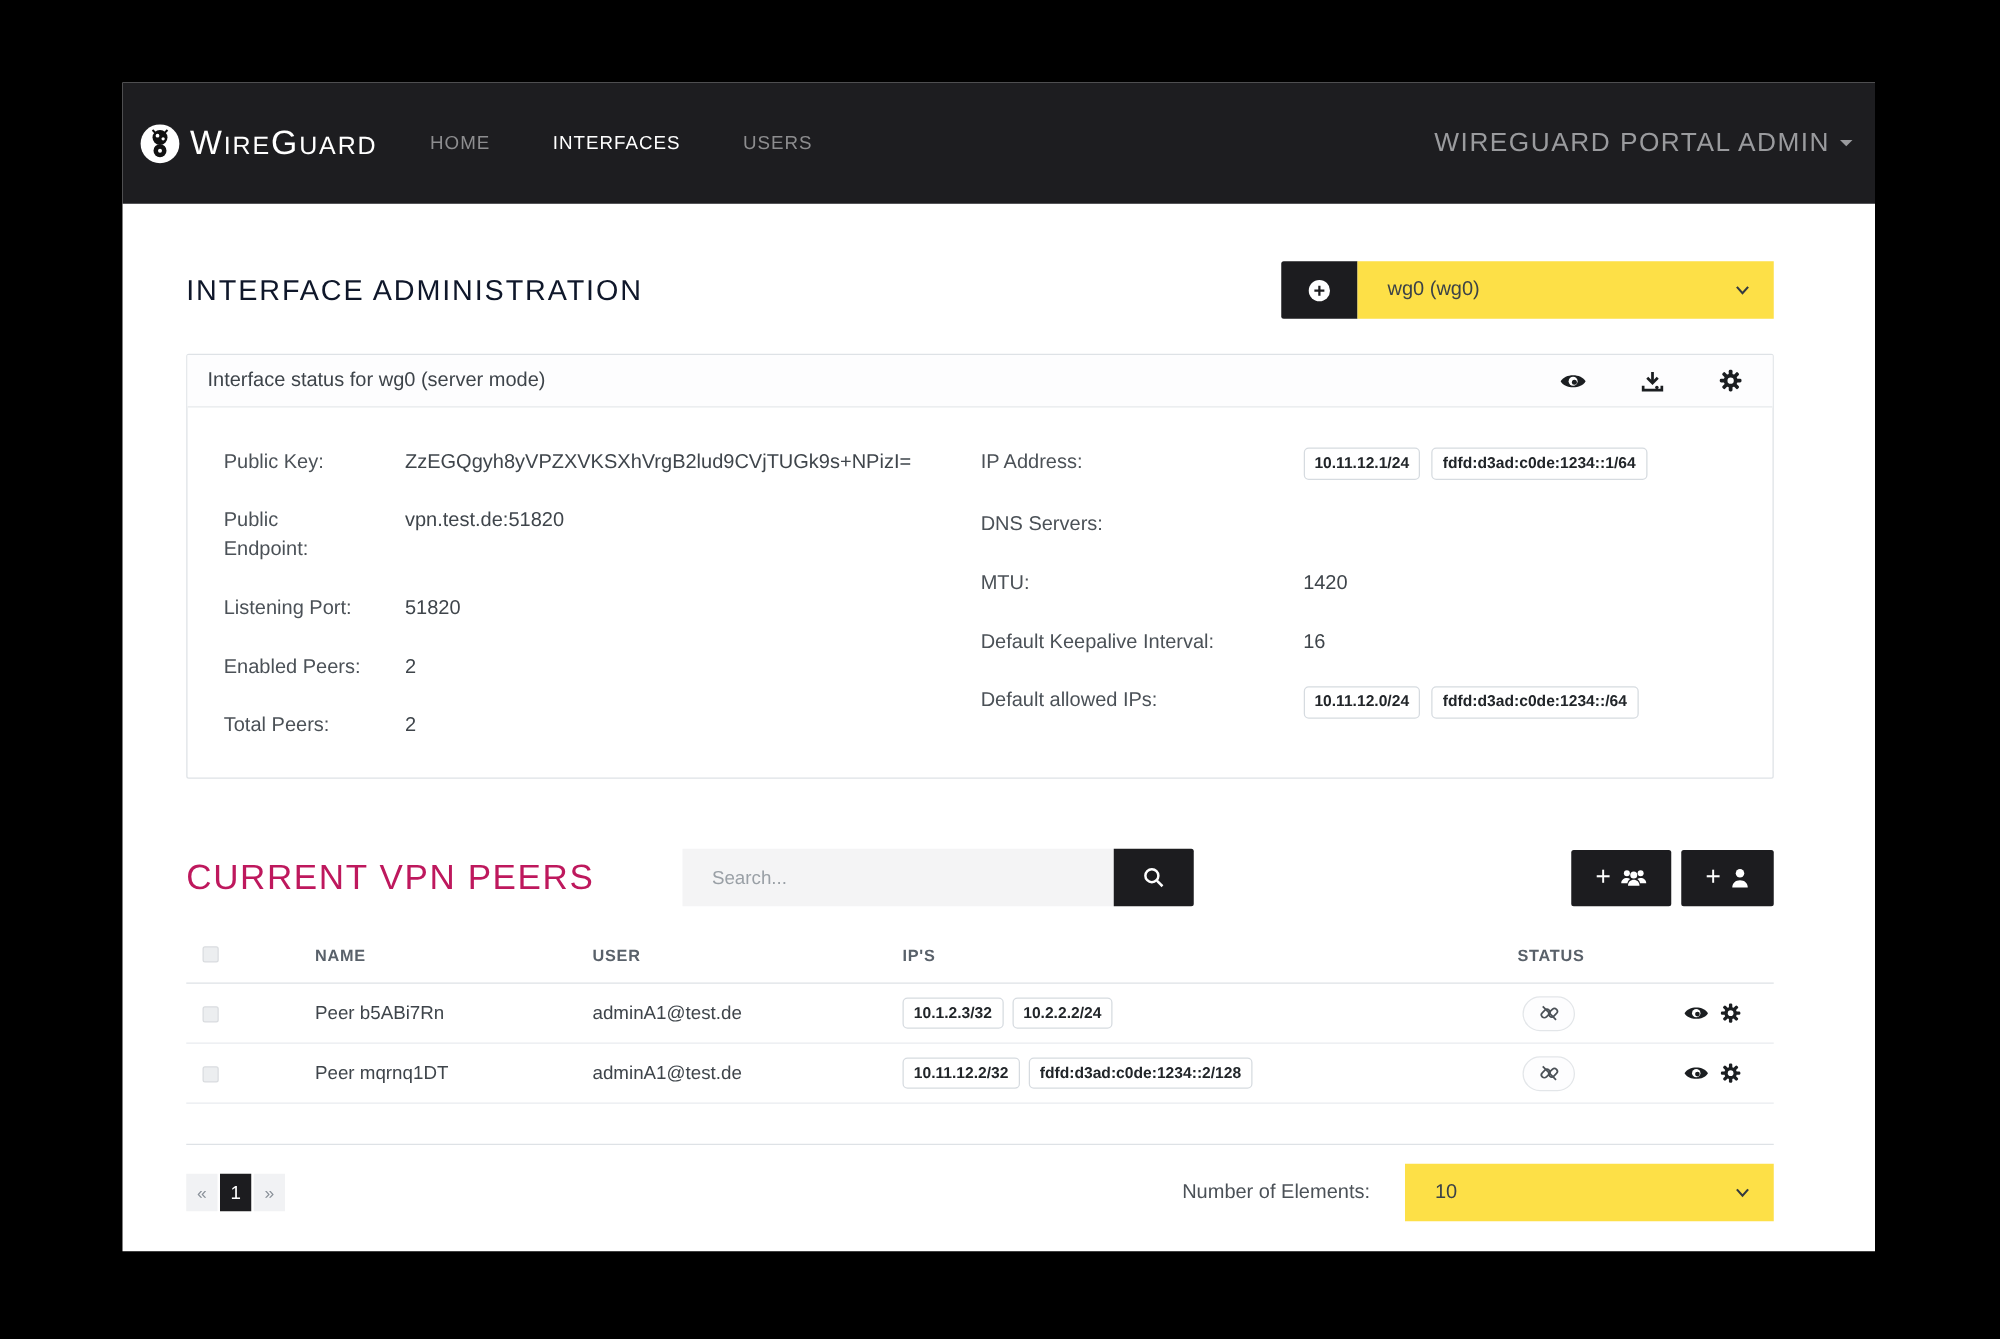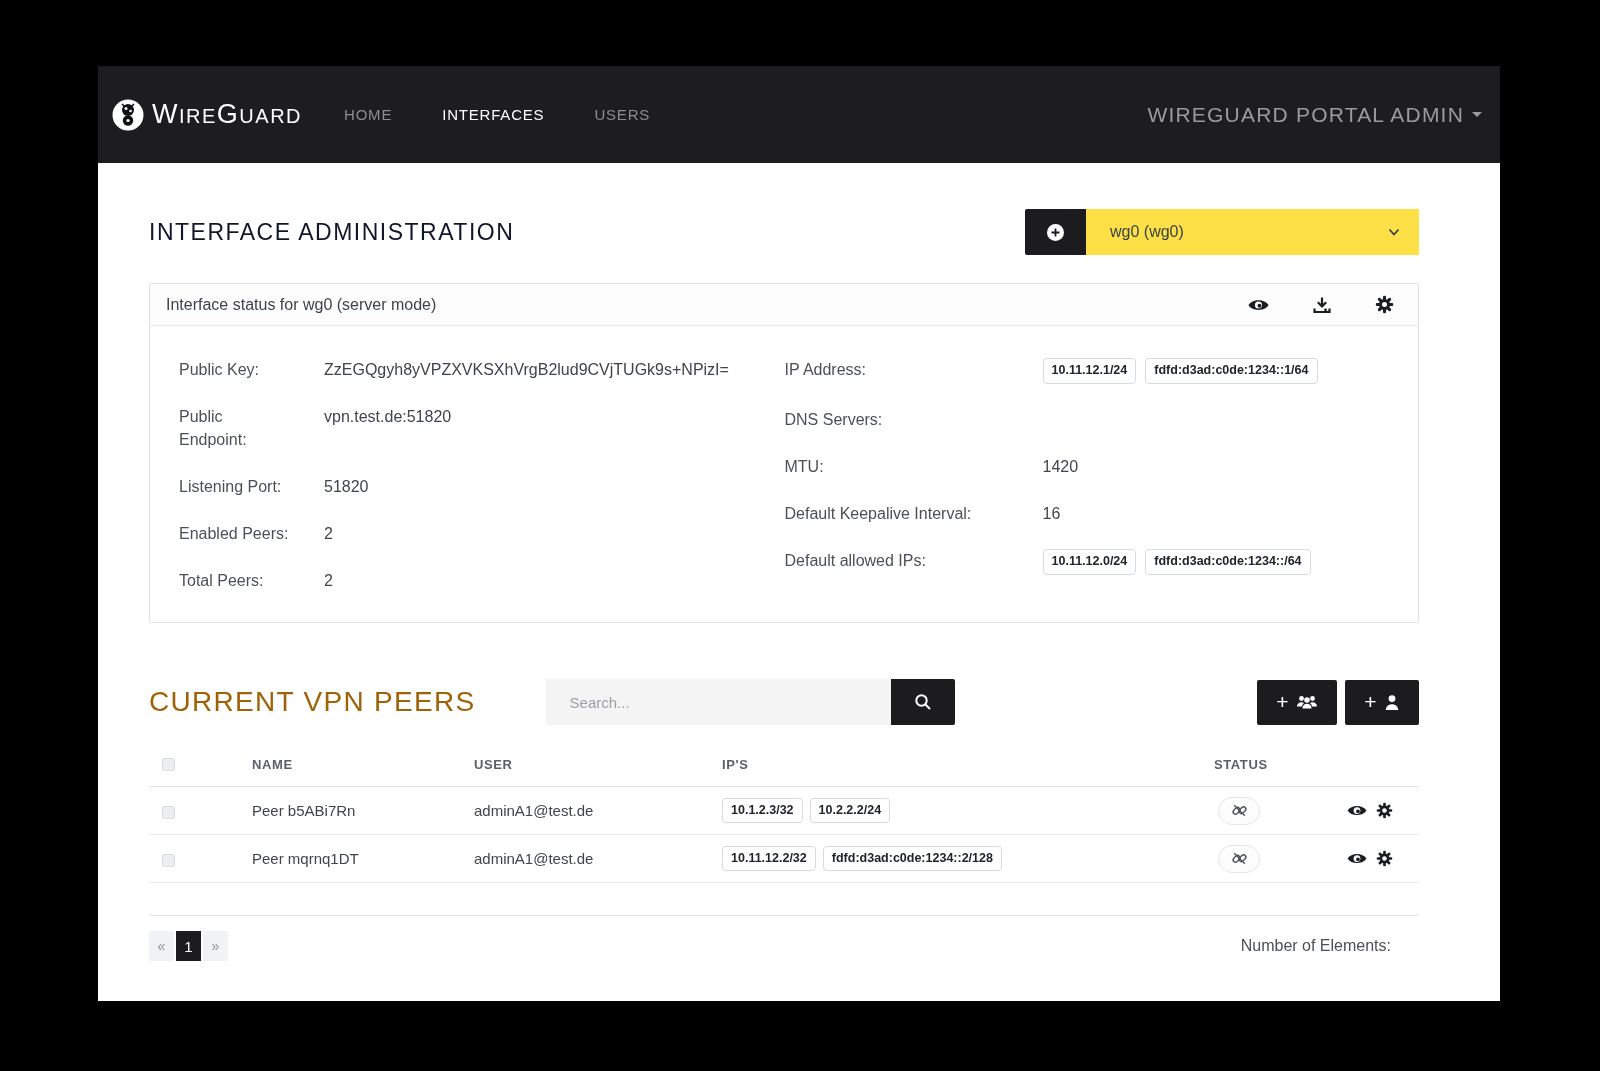--- a/index.html
+++ b/index.html
@@ -94,21 +94,21 @@
   .badge{
     display:inline-block;background:#fff;border:1px solid #d6dbe0;border-radius:4px;
     color:#212529;font-size:12.5px;font-weight:700;padding:5px 8px;line-height:1.1;
     white-space:nowrap;
   }
   
   .peers-head{
     margin-top:56px;display:flex;align-items:center;
   }
   h2.peers-title{
-    font-size:28px;font-weight:500;color:#a16207;letter-spacing:1.3px;
+    font-size:28px;font-weight:500;color:#be185d;letter-spacing:1.3px;
     text-transform:uppercase;flex:0 0 auto;
   }
   .search-wrap{display:flex;margin-left:70px;}
   .search-input{
     width:345px;height:46px;background:#f4f4f5;border:none;outline:none;
     font-size:15px;color:#3b4248;padding:0 16px 0 24px;
     font-family:"Liberation Sans", sans-serif;
   }
   .search-input::placeholder{color:#9aa0a6;}
   .search-btn{width:64px;height:46px;border-radius:0 2px 2px 0;}
@@ -436,17 +436,23 @@
     </div>
 
     <div class="bottom-row">
       <div class="pagination">
         <span class="page-btn">«</span>
         <span class="page-btn active">1</span>
         <span class="page-btn">»</span>
       </div>
       <div class="elements-wrap">
         <span class="elements-label">Number of Elements:</span>
+        <div class="select select-elements">
+          <span>10</span>
+          <svg class="chev" width="14" height="14" viewBox="0 0 14 14" fill="none">
+            <path d="M2.5 4.5 L7 9.5 L11.5 4.5" stroke="#343a40" stroke-width="1.7"></path>
+          </svg>
+        </div>
       </div>
     </div>
 
   </div>
 </div>
 
 </body></html>

